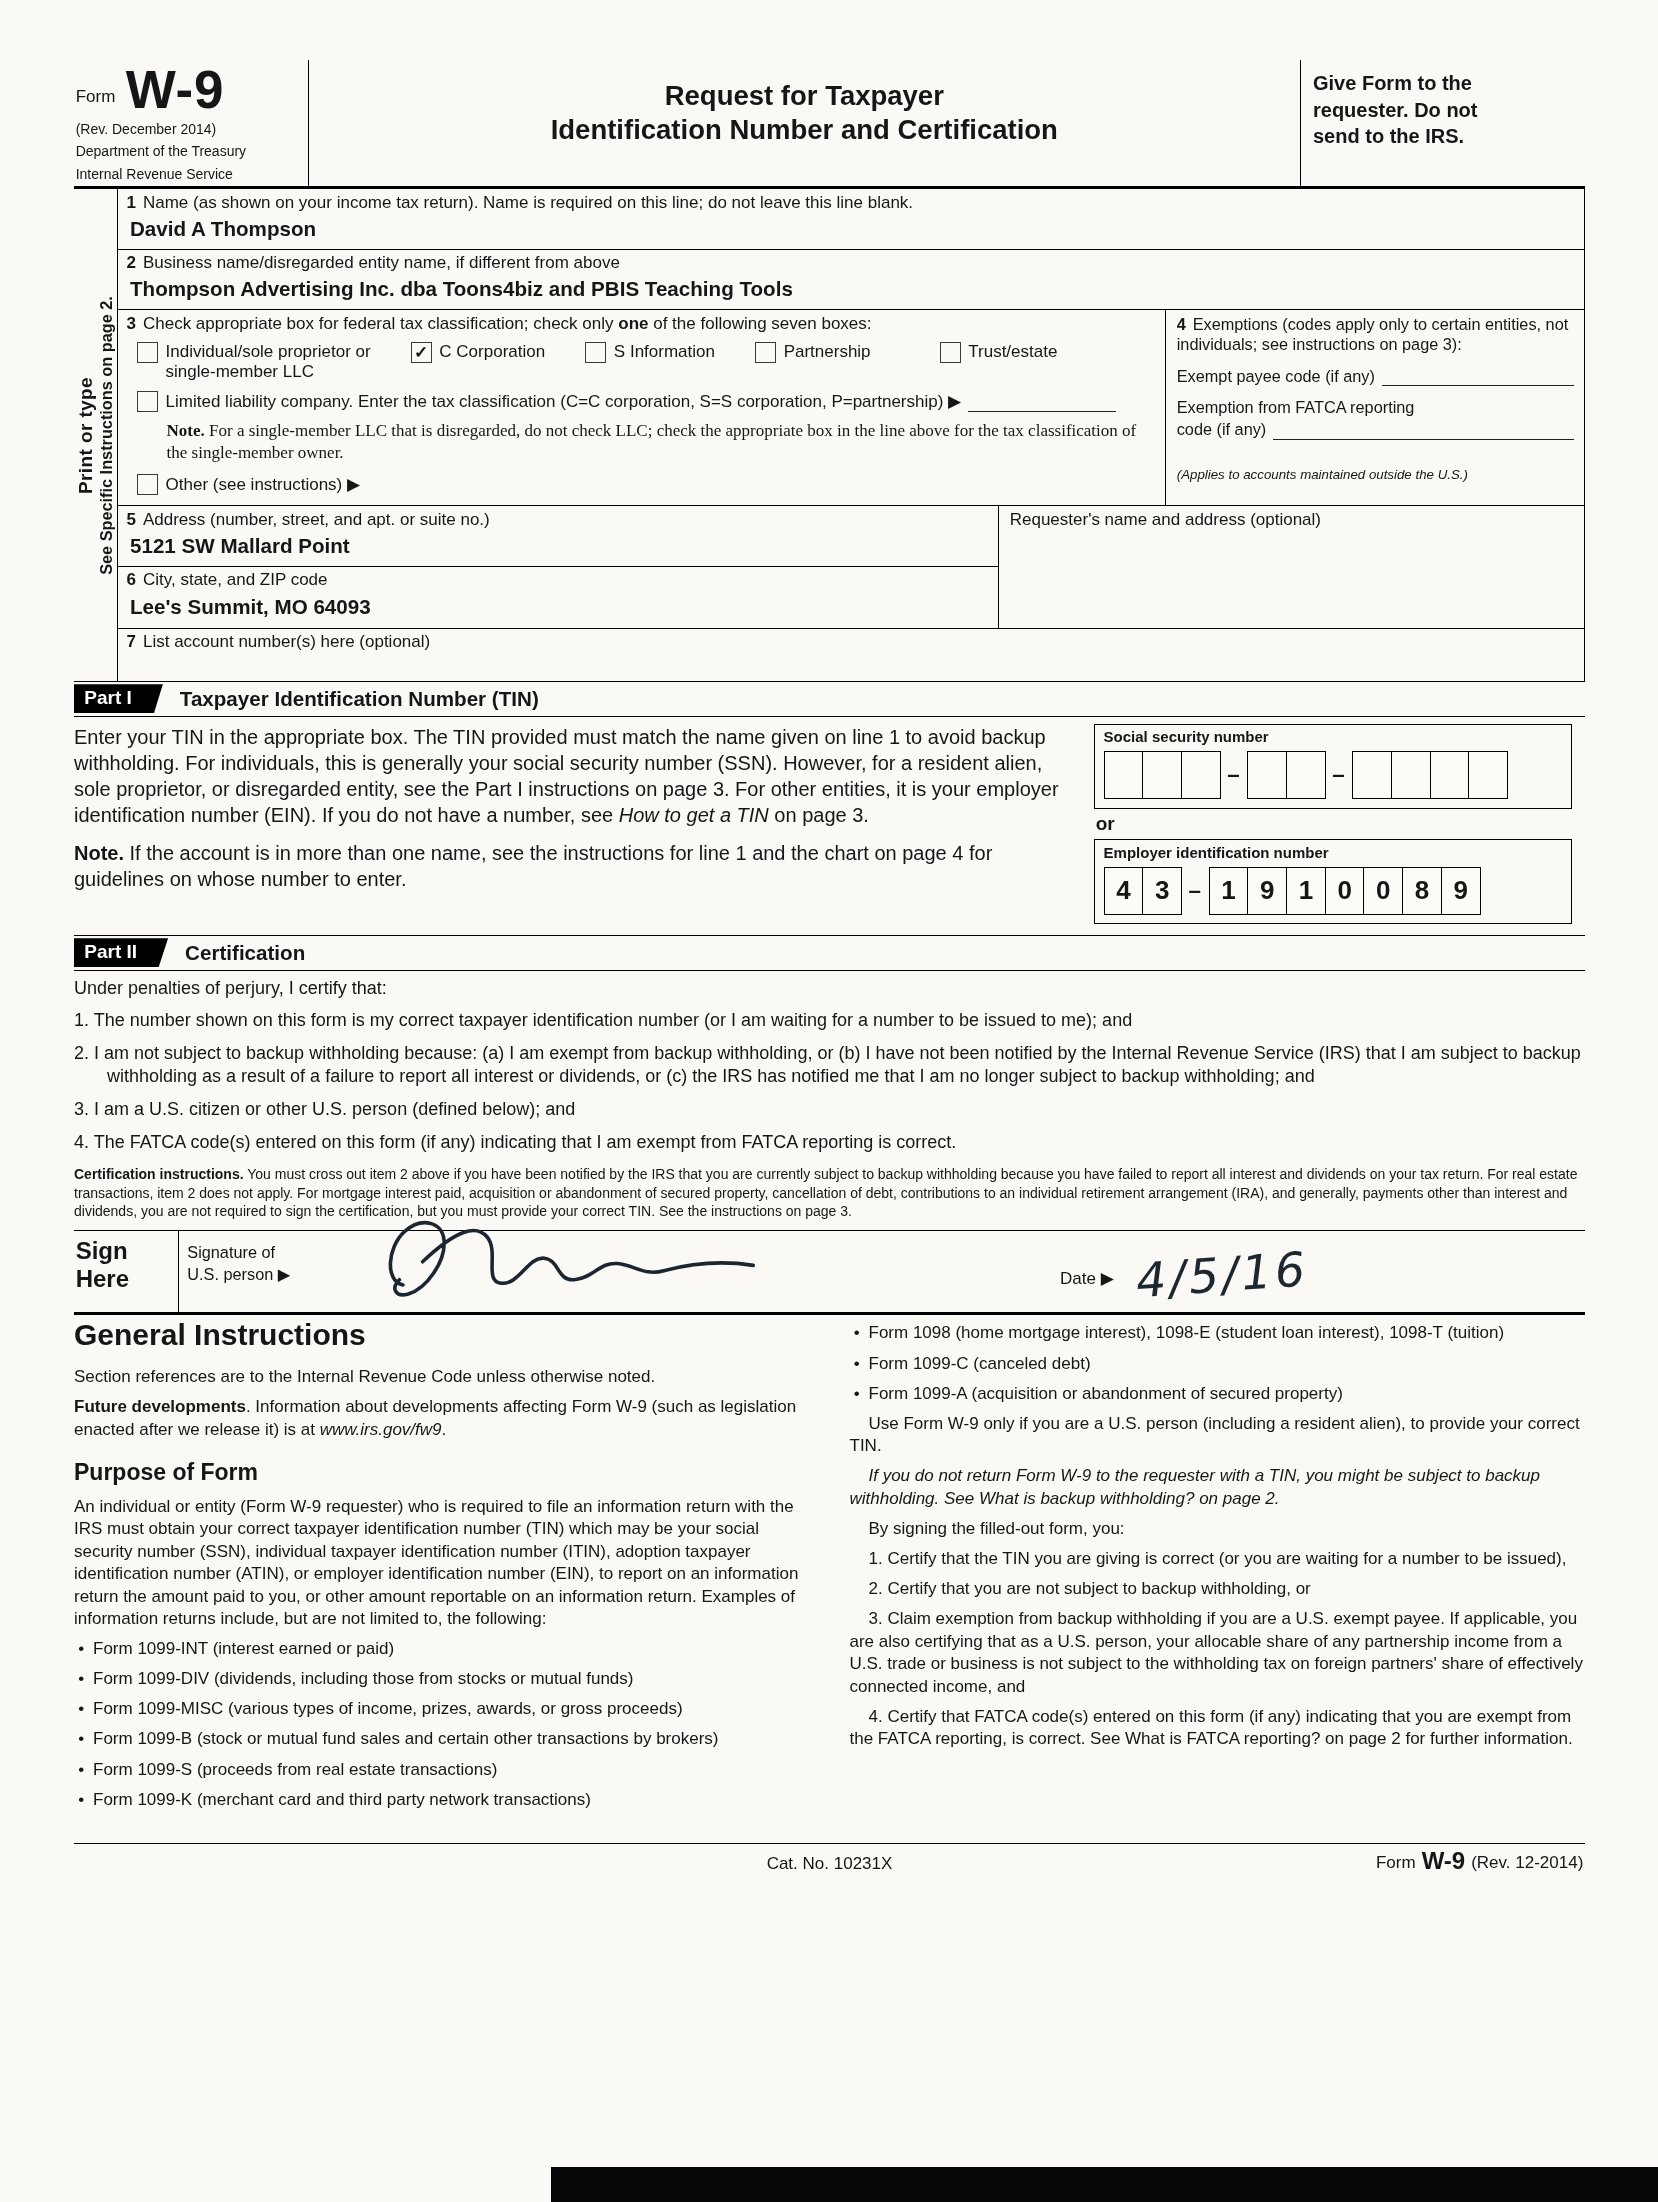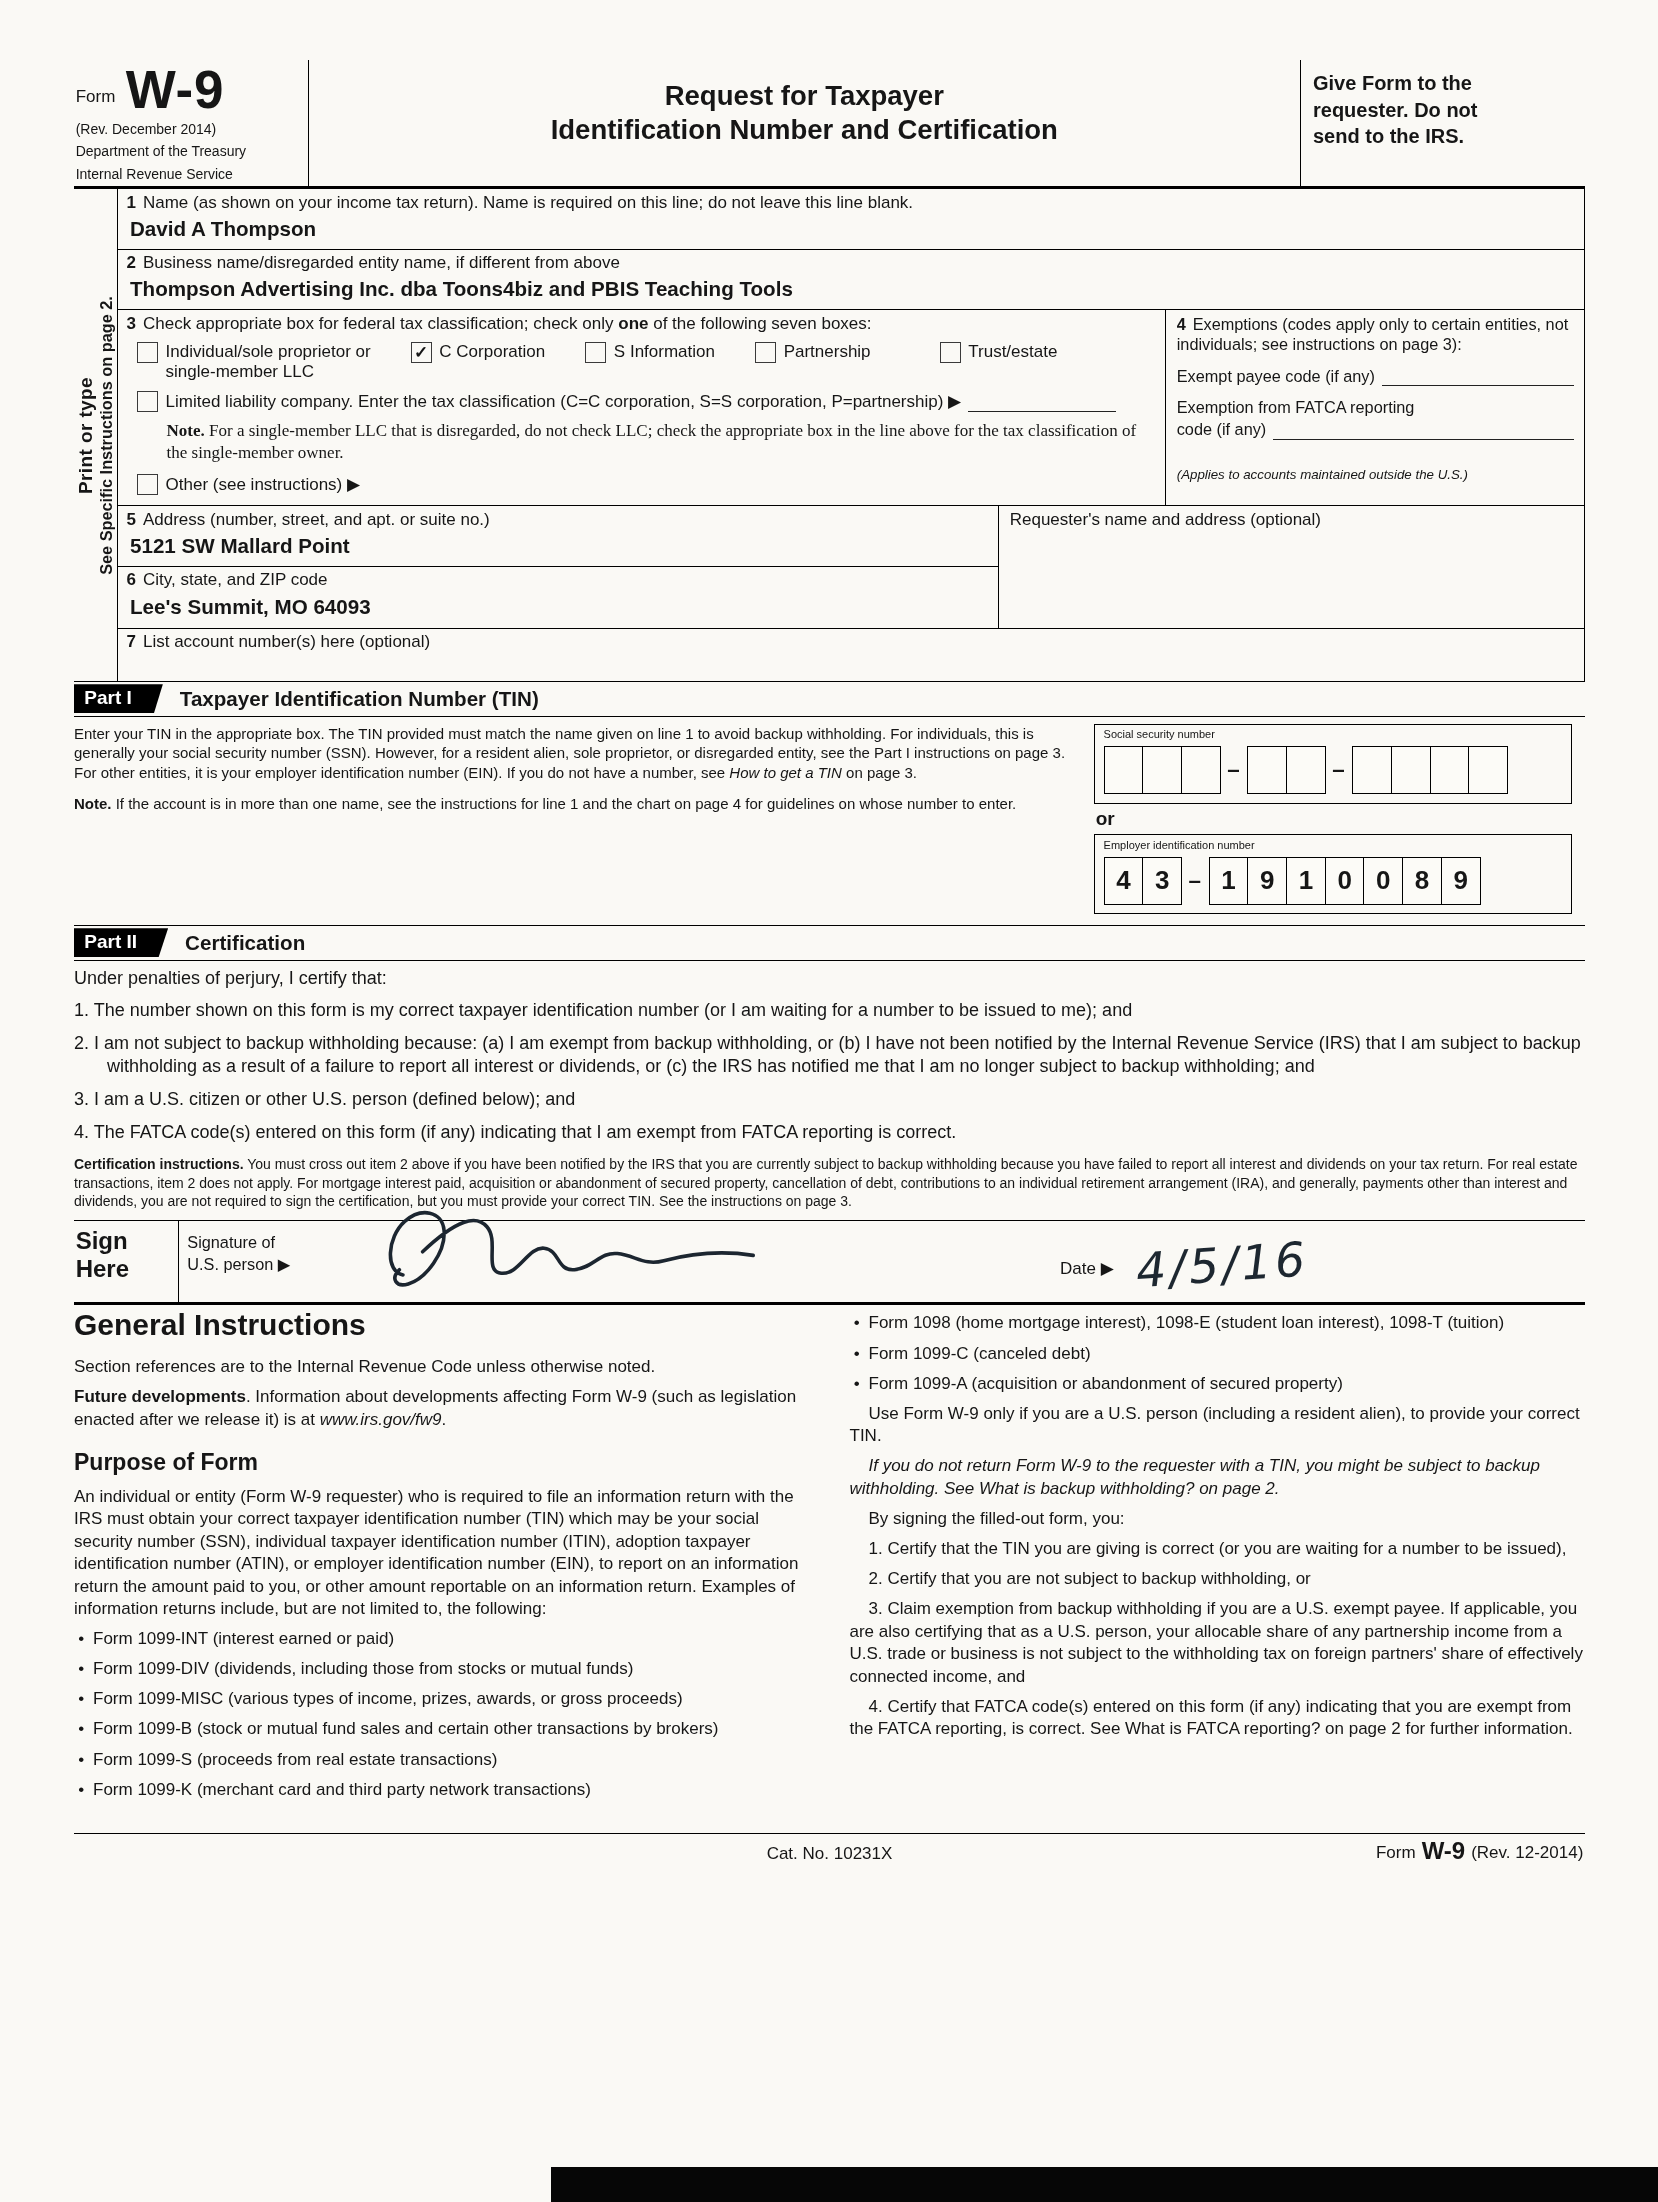--- a/index.html
+++ b/index.html
@@ -52,25 +52,25 @@
   .requester{width:564px;padding:3.4px 10.3px;font-size:17px;}
   .row7{padding:3.4px 8.6px;min-height:45px;}
 
   
   .part-bar{display:flex;align-items:center;border-top:1.7px solid #000;border-bottom:0.9px solid #000;padding:2.6px 0;}
   .part-tag{background:#000;color:#fff;font-weight:700;font-size:19px;padding:2.6px 31px 4.3px 10.3px;clip-path:polygon(0 0,100% 0,90% 100%,0 100%);}
   .part-title{font-weight:700;font-size:20.6px;margin-left:17px;}
 
   
   .p1body{display:flex;padding:6.9px 0 10.3px;}
-  .p1text{flex:1;max-width:996px;padding-right:24px;font-size:15px;line-height:1.3;}
+  .p1text{flex:1;max-width:996px;padding-right:24px;font-size:20px;line-height:1.3;}
   .p1note{margin-top:12px;}
   .p1col{width:478px;}
   .numbox{border:1.3px solid #000;padding:3.4px 8.6px 8.6px;}
-  .numbox-label{font-weight:400;font-size:11px;}
+  .numbox-label{font-weight:700;font-size:15px;}
   .cells{display:flex;align-items:center;margin-top:6px;}
   .cell{width:38px;height:46px;border:1.3px solid #000;margin-right:-1.3px;display:flex;align-items:center;justify-content:center;font-size:26px;font-weight:700;background:#fcfbf7;}
   .dash{width:27.5px;text-align:center;font-weight:700;font-size:22.4px;}
   .orline{font-weight:700;font-size:19px;margin:4.3px 0 4.3px 1.7px;}
 
   
   .p2intro{margin:7.7px 0 8.6px;font-size:18px;}
   .p2item{font-size:18px;line-height:1.3;padding-left:33px;text-indent:-33px;margin:9.5px 0;}
   .certpara{font-size:14px;line-height:1.3;margin:11.2px 0 9.5px;}
 

